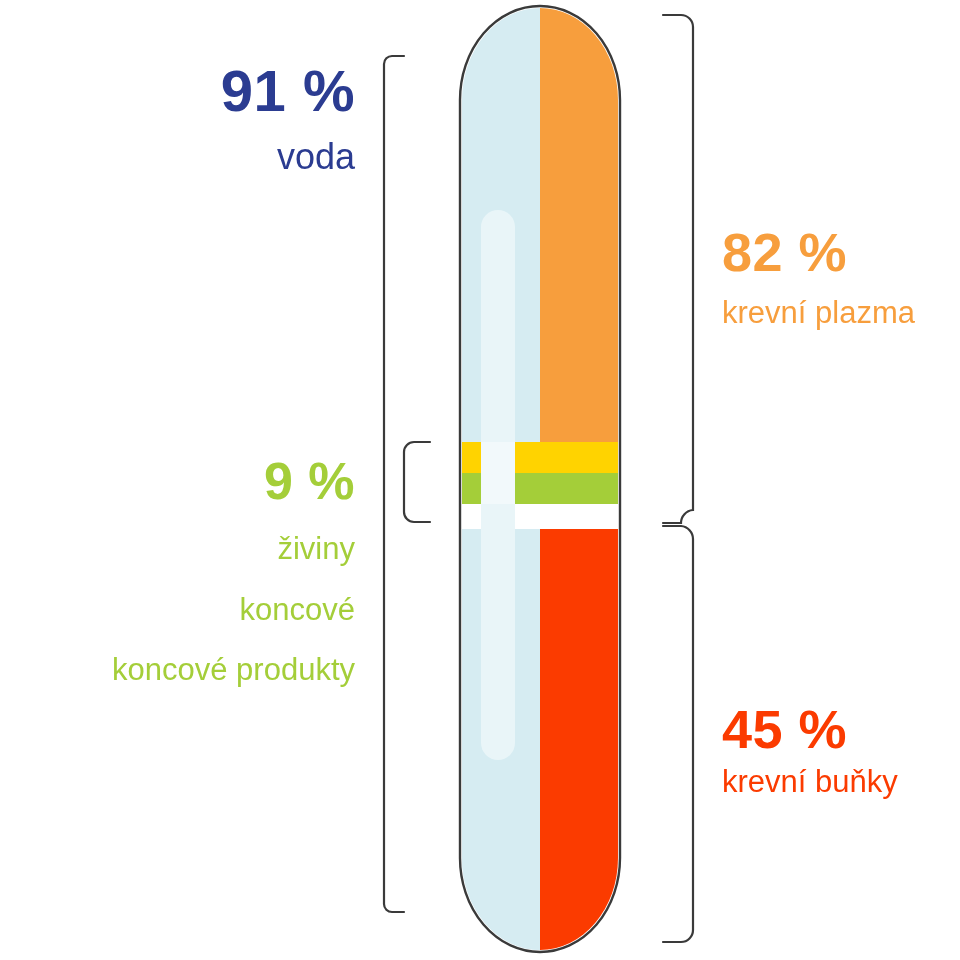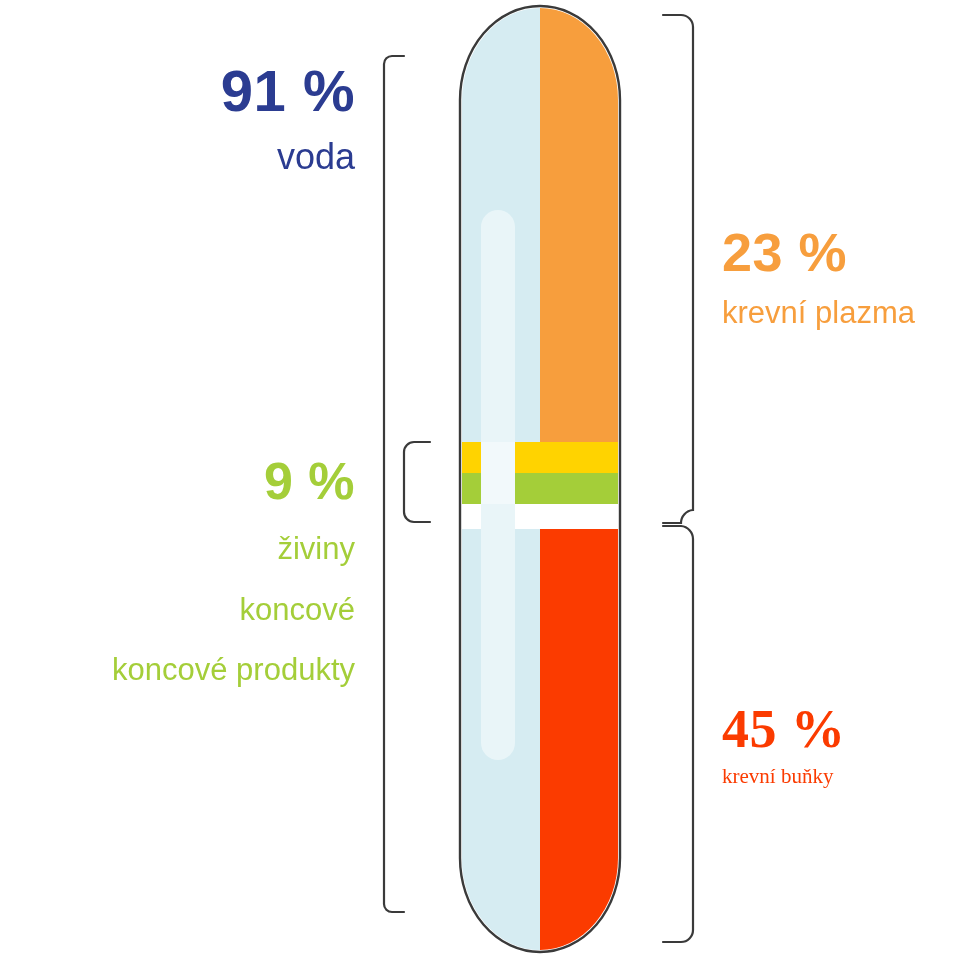--- a/index.html
+++ b/index.html
@@ -78,24 +78,23 @@
   #label-plasma .pct { font-size: 54px; }
   #label-plasma .cap { font-size: 31px; margin-top: 16px; }
 
   
   #label-cells {
     left: 722px;
     top: 702px;
     width: 230px;
     text-align: left;
     color: #FB3B00;
-    font-family: Liberation Serif, serif;
   }
   #label-cells .pct { font-size: 54px; }
-  #label-cells .cap { font-size: 21px; margin-top: 8px; }
+  #label-cells .cap { font-size: 31px; margin-top: 8px; }
 </style>
 </head>
 <body>
 
 <div id="infographic">
 
   <svg id="stage" viewBox="0 0 960 960" xmlns="http://www.w3.org/2000/svg">
     <defs>
 
       <clipPath id="tubeClip">
@@ -157,21 +156,21 @@
   </div>
 
   <div class="label-block" id="label-nutrients">
     <div class="pct">9 %</div>
     <div class="cap">živiny</div>
     <div class="cap">koncové</div>
     <div class="cap">koncové produkty</div>
   </div>
 
   <div class="label-block" id="label-plasma">
-    <div class="pct">23 %</div>
+    <div class="pct">82 %</div>
     <div class="cap">krevní plazma</div>
   </div>
 
   <div class="label-block" id="label-cells">
     <div class="pct">45 %</div>
     <div class="cap">krevní buňky</div>
   </div>
 
 </div>
 

